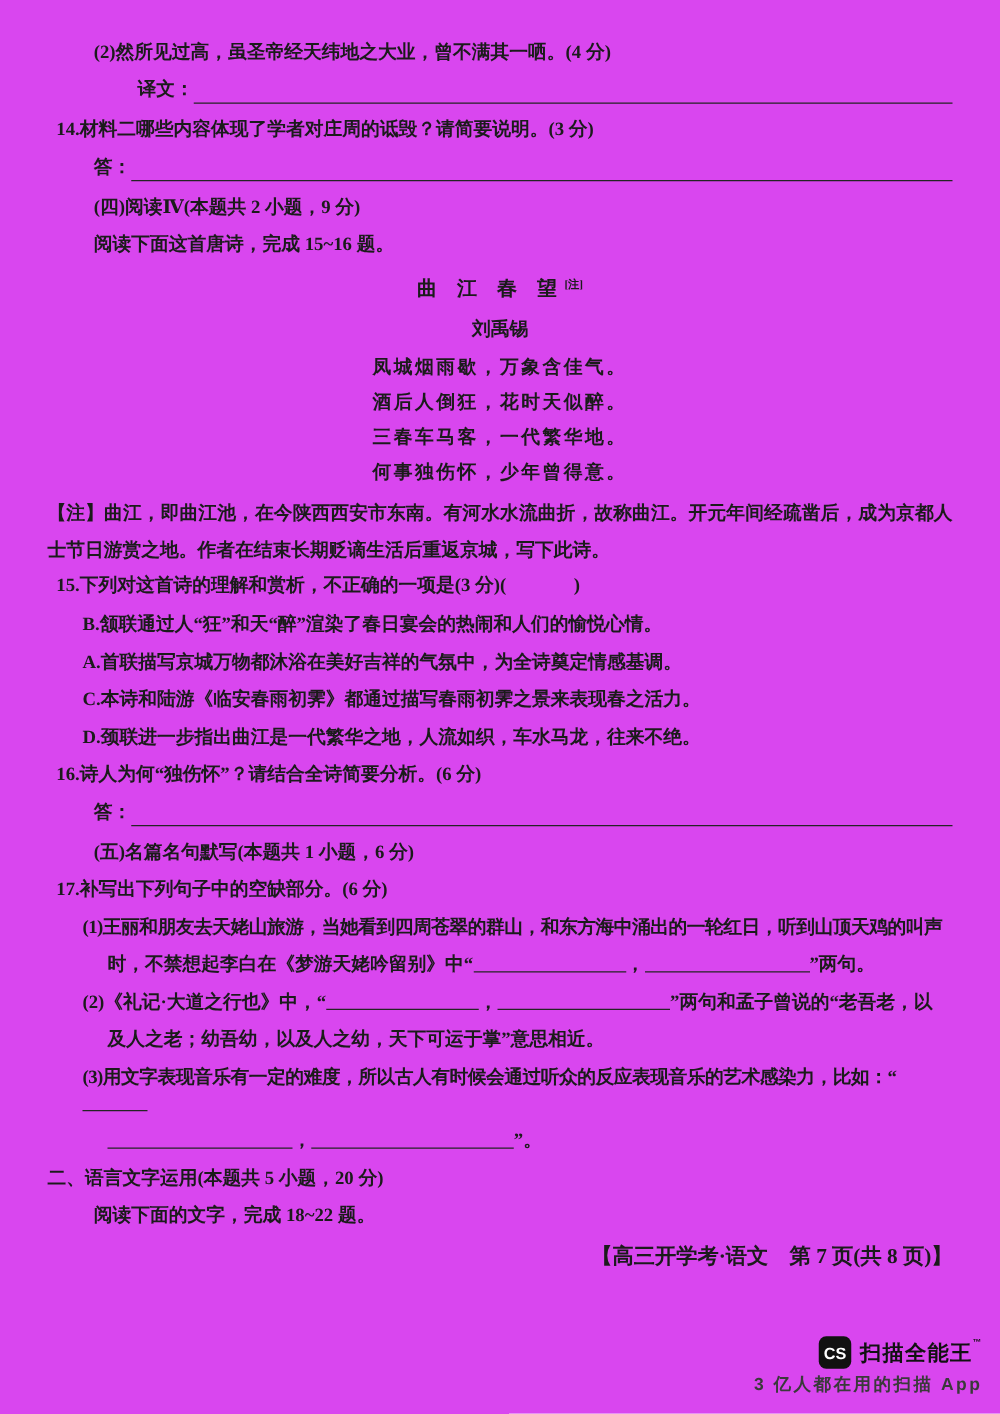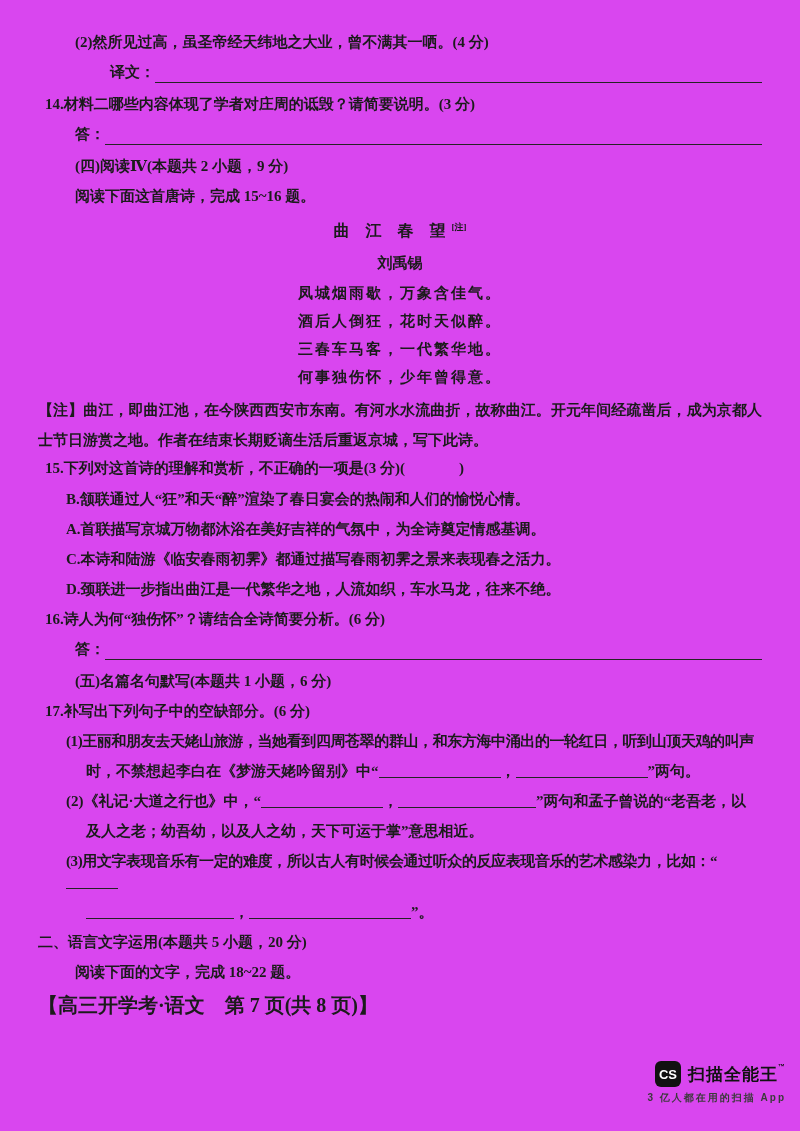--- a/index.html
+++ b/index.html
@@ -30,27 +30,27 @@
   .poem-line{text-align:center;line-height:20px;margin-bottom:8px;letter-spacing:2px;}
   .note-block{line-height:30px;text-align:justify;margin:2px 0 3px 0;}
   .q15row{display:flex;justify-content:flex-start;line-height:21px;margin:0 0 10px 0;}
   .brackets{letter-spacing:8px;margin-right:8px;flex:0 0 auto;}
   .blank{display:inline-block;border-bottom:1.6px solid #242424;height:14px;vertical-align:-2px;}
   .b125{width:122px;} .b135{width:132px;} .b140{width:138px;} .b150{width:148px;} .b165{width:162px;} .b55{width:52px;}
   .hang2{padding-left:48px;}
   .sec{font-weight:800;}
   .passage{line-height:31px;text-align:justify;text-indent:2em;margin:0 0 4px 0;}
   .wavy{text-decoration:underline;text-decoration-style:wavy;text-decoration-thickness:1px;text-underline-offset:5px;}
-  .footer{text-align:left;font-size:20px;margin-top:8px;font-weight:700;}
-  .watermark{position:absolute;right:14px;bottom:26px;text-align:right;font-family:"Liberation Sans","DejaVu Sans",sans-serif;}
+  .footer{text-align:right;font-size:17px;margin-top:8px;font-weight:700;}
+  .watermark{position:absolute;right:14px;bottom:14px;text-align:right;font-family:"Liberation Sans","DejaVu Sans",sans-serif;}
   .wm-row{display:flex;align-items:center;justify-content:flex-end;gap:7px;}
   .cs-badge{display:flex;align-items:center;justify-content:center;width:26px;height:26px;background:#111;color:#fff;border-radius:6px;font-size:13px;font-weight:800;letter-spacing:0;}
   .wm-name{font-size:17px;font-weight:800;color:#111;letter-spacing:1px;}
   .wm-tm{font-size:7px;vertical-align:top;color:#111;}
-  .wm-tagline{font-size:10px;color:#3a3a3a;letter-spacing:2px;margin-top:4px;}
+  .wm-tagline{font-size:14px;color:#3a3a3a;letter-spacing:2px;margin-top:4px;}
 </style>
 </head>
 <body>
 
 <div class="page">
 
   <div class="line ind2">(2)然所见过高，虽圣帝经天纬地之大业，曾不满其一哂。(4 分)</div>
 
   <div class="ansrow ind3">
     <span class="lbl">译文：</span>

